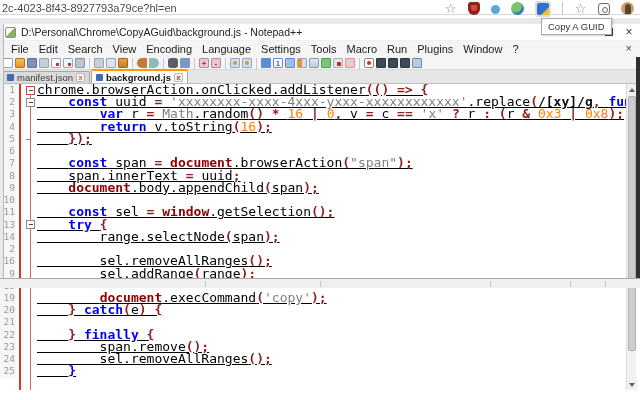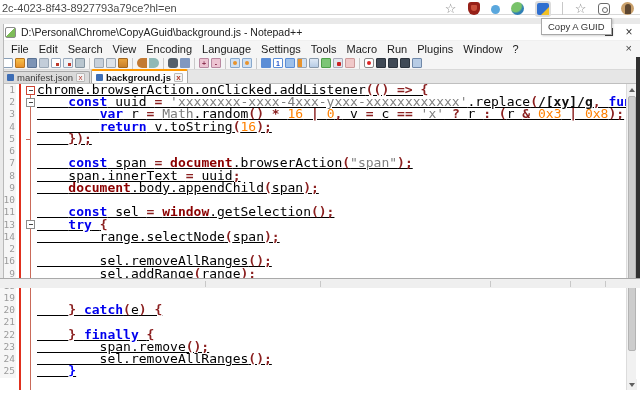--- a/index.html
+++ b/index.html
@@ -273,21 +273,21 @@
           <div class="eline"><span class="ln">8</span><span class="code"><span class="t-pl">    span.innerText </span><span class="t-op">= </span><span class="t-pl">uuid</span><span class="t-op">;</span></span></div>
           <div class="eline"><span class="ln">9</span><span class="code"><span class="t-pl">    </span><span class="t-w2">document</span><span class="t-pl">.body.appendChild</span><span class="t-op">(</span><span class="t-pl">span</span><span class="t-op">);</span></span></div>
           <div class="eline"><span class="ln">10</span><span class="code"></span></div>
           <div class="eline"><span class="ln">11</span><span class="code"><span class="t-pl">    </span><span class="t-kw">const</span><span class="t-pl"> sel </span><span class="t-op">= </span><span class="t-w2">window</span><span class="t-pl">.getSelection</span><span class="t-op">();</span></span></div>
           <div class="eline"><span class="ln">13</span><span class="fold"><span class="fm" style="display: block;"></span></span><span class="code"><span class="t-pl">    </span><span class="t-kw">try</span><span class="t-pl"> </span><span class="t-op">{</span></span></div>
           <div class="eline"><span class="ln">14</span><span class="code"><span class="t-pl">        range.selectNode</span><span class="t-op">(</span><span class="t-pl">span</span><span class="t-op">);</span></span></div>
           <div class="eline"><span class="ln">2</span><span class="code"></span></div>
           <div class="eline"><span class="ln">16</span><span class="code"><span class="t-pl">        sel.removeAllRanges</span><span class="t-op">();</span></span></div>
           <div class="eline"><span class="ln">9</span><span class="code"><span class="t-pl">        sel.addRange</span><span class="t-op">(</span><span class="t-pl">range</span><span class="t-op">);</span></span></div>
           <div class="eline"><span class="ln">18</span><span class="code"></span></div>
-          <div class="eline"><span class="ln">19</span></div>
+          <div class="eline"><span class="ln">19</span><span class="code"><span class="t-pl">        </span><span class="t-w2">document</span><span class="t-pl">.execCommand</span><span class="t-op">(</span><span class="t-str">'copy'</span><span class="t-op">);</span></span></div>
           <div class="eline"><span class="ln">20</span><span class="code"><span class="t-pl">    </span><span class="t-op">} </span><span class="t-kw">catch</span><span class="t-op">(</span><span class="t-pl">e</span><span class="t-op">) {</span></span></div>
           <div class="eline"><span class="ln">21</span></div>
           <div class="eline"><span class="ln">22</span><span class="code"><span class="t-pl">    </span><span class="t-op">} </span><span class="t-kw">finally</span><span class="t-pl"> </span><span class="t-op">{</span></span></div>
           <div class="eline"><span class="ln">23</span><span class="code"><span class="t-pl">        span.remove</span><span class="t-op">();</span></span></div>
           <div class="eline"><span class="ln">24</span><span class="code"><span class="t-pl">        sel.removeAllRanges</span><span class="t-op">();</span></span></div>
           <div class="eline"><span class="ln">25</span><span class="code"><span class="t-pl">    </span><span class="t-br">}</span></span></div>
         </div>
       <div class="vscroll">
         <div class="vs-up">
             <div class="tri-up"></div>

